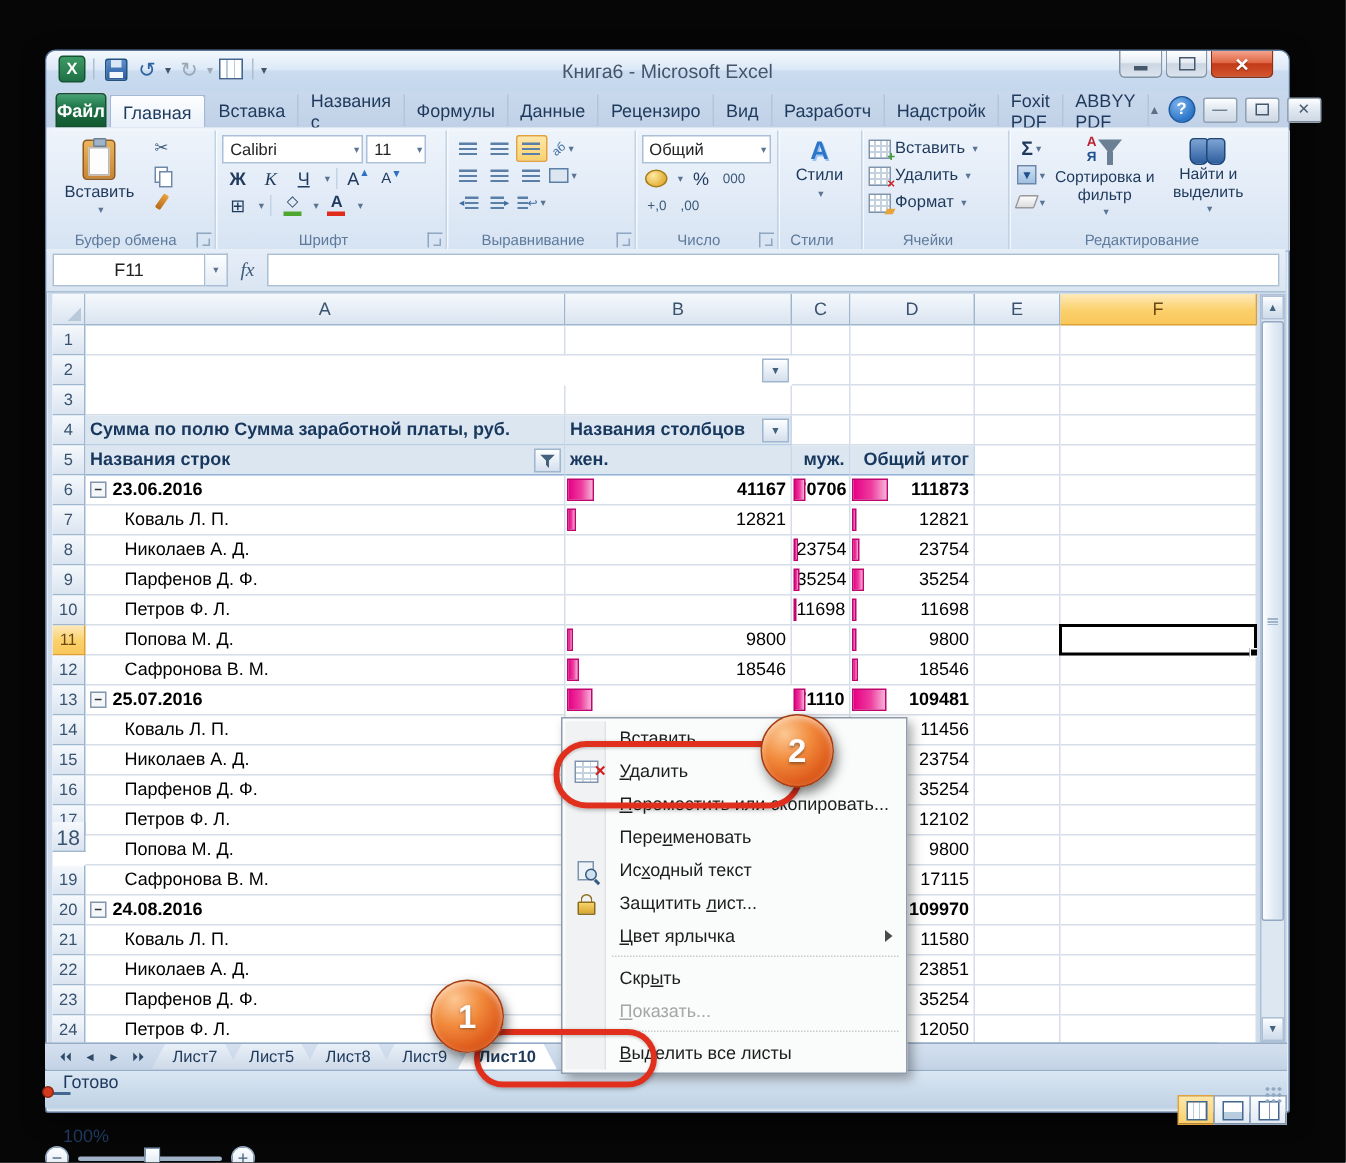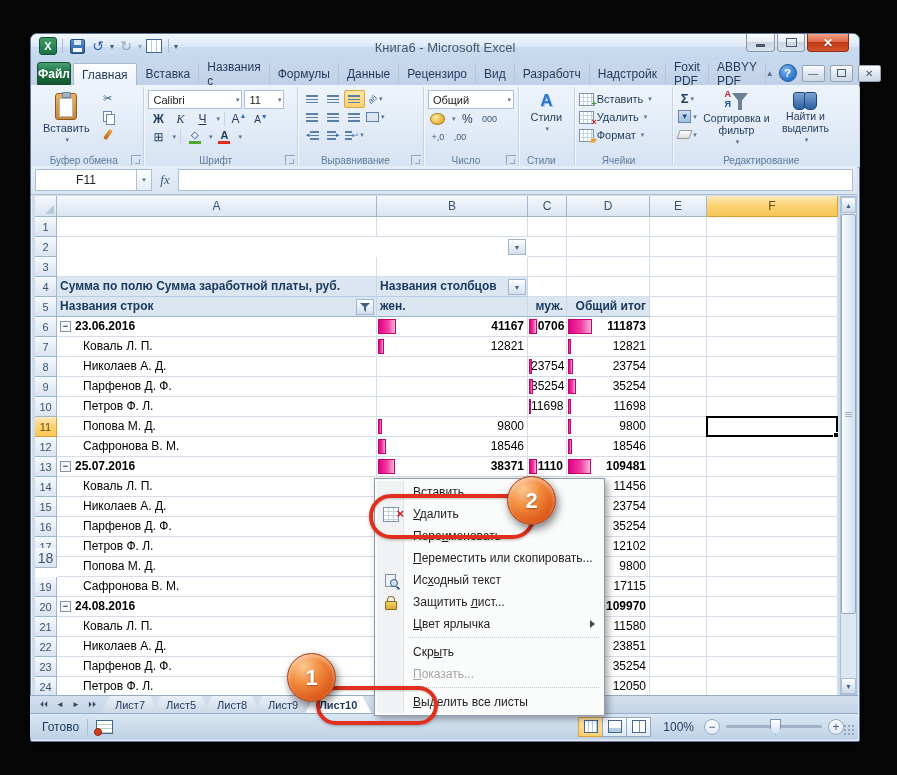--- a/index.html
+++ b/index.html
@@ -156,21 +156,21 @@
   
   .tabsrow{position:absolute;left:30px;top:695px;width:828px;height:18px;background:linear-gradient(#d4e0ee,#c3d3e6);
            border-top:1px solid #94acc6;display:flex;align-items:stretch;padding-left:6px;box-sizing:border-box;}
   .navbtn{width:16px;display:flex;align-items:center;justify-content:center;font-size:8px;color:#2f4a68;}
   .stab{position:relative;margin-left:-7px;padding:0 14px;display:flex;align-items:center;justify-content:center;
         font-size:11px;color:#1e395b;background:linear-gradient(#e9f0f8,#cdd9e8);
         clip-path:polygon(9px 0,calc(100% - 9px) 0,100% 100%,0 100%);}
   .stab.active{background:#fff;font-weight:bold;z-index:2;}
   
   .status{position:absolute;left:30px;top:713px;width:828px;height:26px;border-top:1px solid #98aec6;
-          background:linear-gradient(#d9e6f3,#c9daea 60%,#bed1e4);display:flex;align-items:center;font-size:12px;color:#1e395b;box-sizing:border-box;border-radius:0 0 2px 2px;}
+          background:linear-gradient(#d9e6f3,#c9daea 60%,#bed1e4);display:flex;font-size:12px;color:#1e395b;box-sizing:border-box;border-radius:0 0 2px 2px;flex-direction:column;}
   .ssep{width:1px;height:16px;background:#a9bed4;margin:0 8px;}
   .macro-ic{width:15px;height:12px;border:1px solid #44678f;position:relative;background:
       repeating-linear-gradient(to bottom,#fff 0 3px,#bcd4bc 3px 4px);}
   .macro-ic::after{content:"";position:absolute;left:-3px;bottom:-3px;width:6px;height:6px;border-radius:50%;background:#d23b1e;border:1px solid #8e2310;}
   .viewbtns{display:flex;margin-left:auto;}
   .vb{width:23px;height:18px;border:1px solid #93a9c3;margin-left:-1px;display:flex;align-items:center;justify-content:center;
       background:linear-gradient(#fdfeff,#e0e9f3);}
   .vb.active{background:linear-gradient(#fde7a9,#fbd16f);border-color:#e2a33c;}
   .vb .pg{width:12px;height:11px;border:1px solid #44678f;background:
       repeating-linear-gradient(to right,#fff 0 3px,#b8cce0 3px 4px);}
@@ -613,21 +613,20 @@
       <div class="cell" style="left: 22px; top: 241px; width: 320px; height: 20px; padding-left: 26px;">Сафронова В. М.</div>
       <div class="cell num" style="left: 342px; top: 241px; width: 151px; height: 20px;">18546</div>
       <div class="dbar" style="left: 343px; top: 243px; width: 8px; height: 15px;"></div>
       <div class="cell" style="left: 493px; top: 241px; width: 39px; height: 20px;"></div>
       <div class="cell num" style="left: 532px; top: 241px; width: 83px; height: 20px;">18546</div>
       <div class="dbar" style="left: 533px; top: 243px; width: 4px; height: 15px;"></div>
       <div class="cell" style="left: 615px; top: 241px; width: 57px; height: 20px;"></div>
       <div class="cell" style="left: 672px; top: 241px; width: 131px; height: 20px;"></div>
       <div class="rowh" style="top: 261px; left: 0px; width: 22px; height: 20px; font-size: 11px;">13</div>
       <div class="cell bold" style="left: 22px; top: 261px; width: 320px; height: 20px;"><span class="grpbox">−</span>25.07.2016</div>
-      <div class="cell num bold" style="left: 342px; top: 261px; width: 151px; height: 20px;">38371</div>
       <div class="dbar" style="left: 343px; top: 263px; width: 17px; height: 15px;"></div>
       <div class="cell num bold" style="left: 493px; top: 261px; width: 39px; height: 20px;">71110</div>
       <div class="dbar" style="left: 494px; top: 263px; width: 8px; height: 15px;"></div>
       <div class="cell num bold" style="left: 532px; top: 261px; width: 83px; height: 20px;">109481</div>
       <div class="dbar" style="left: 533px; top: 263px; width: 23px; height: 15px;"></div>
       <div class="cell" style="left: 615px; top: 261px; width: 57px; height: 20px;"></div>
       <div class="cell" style="left: 672px; top: 261px; width: 131px; height: 20px;"></div>
       <div class="rowh" style="top: 281px; left: 0px; width: 22px; height: 20px; font-size: 11px;">14</div>
       <div class="cell" style="left: 22px; top: 281px; width: 320px; height: 20px; padding-left: 26px;">Коваль Л. П.</div>
       <div class="cell" style="left: 342px; top: 281px; width: 151px; height: 20px;"></div>
@@ -780,24 +779,24 @@
       <div class="mi">
         <span>Вс<u>т</u>авить...</span>
       </div>
       <div class="mi">
         <span class="ic">
           <span class="delsheet-ic"></span>
         </span>
         <span><u>У</u>далить</span>
       </div>
       <div class="mi">
+        <span><u>П</u>ереместить или скопировать...</span>
+      </div>
+      <div class="mi">
         <span>Пере<u>и</u>меновать</span>
-      </div>
-      <div class="mi">
-        <span><u>П</u>ереместить или скопировать...</span>
       </div>
       <div class="mi">
         <span class="ic">
           <span class="code-ic">
             <i></i>
             <b></b>
           </span>
         </span>
         <span>Ис<u>х</u>одный текст</span>
       </div>

